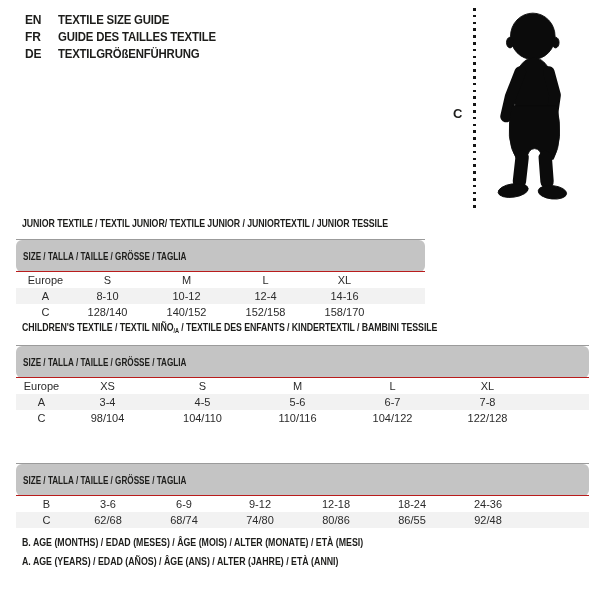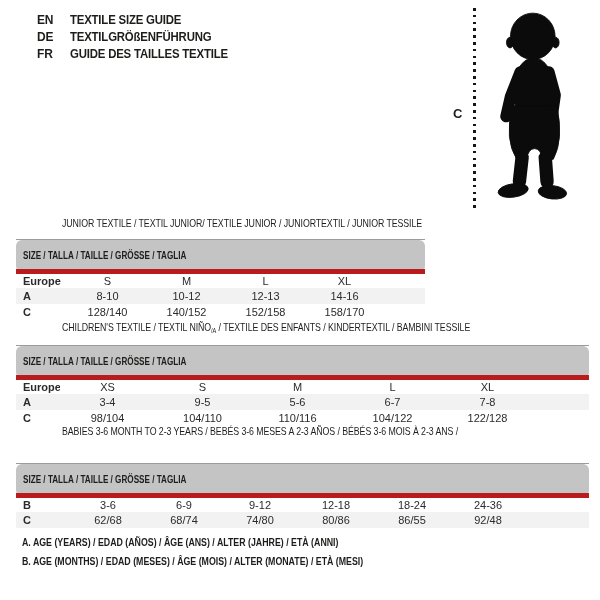--- a/index.html
+++ b/index.html
@@ -4,43 +4,43 @@
 <style>
   * { margin:0; padding:0; box-sizing:border-box; }
   html,body { background:#ffffff; }
   #canvas {
     position:relative; width:600px; height:600px; background:#ffffff; overflow:hidden;
     font-family:"Liberation Sans","DejaVu Sans",sans-serif; color:#1d1d1b;
   }
 
   
   .langs { position:absolute; left:25px; top:11px; }
-  .lang-row { display:flex; height:17px; align-items:center;margin-left:12px; }
+  .lang-row { display:flex; height:17px; align-items:center; }
   .lang-code { width:33px; font-size:12px; font-weight:bold; letter-spacing:-0.2px; }
   .lang-label { font-size:12px; font-weight:bold; letter-spacing:-0.2px; white-space:nowrap;
                 display:inline-block; transform:scaleX(0.95); transform-origin:left center; }
 
   
   .cline { position:absolute; left:473px; top:8px; width:2.5px; height:200px;
            background:repeating-linear-gradient(to bottom,#151515 0 2.5px, transparent 2.5px 6.8px); }
   .cmark { position:absolute; left:453px; top:106px; font-size:13px; font-weight:bold; }
   .baby  { position:absolute; left:486px; top:6px; }
 
   
-  .sec-title { position:absolute; font-size:11px; font-weight:normal; white-space:nowrap; letter-spacing:-0.1px;margin-left:40px; }
+  .sec-title { position:absolute; font-size:11px; font-weight:bold; white-space:nowrap; letter-spacing:-0.1px; }
   .cx80 { display:inline-block; transform:scaleX(0.80); transform-origin:left center; white-space:nowrap; }
   .cx74 { display:inline-block; transform:scaleX(0.74); transform-origin:left center; white-space:nowrap; }
   .sub-a { font-size:7px; vertical-align:-2px; }
 
   
   table.size-table { position:absolute; border-collapse:collapse; table-layout:fixed; }
   table.size-table td { font-size:11px; color:#2b2b2b; height:16px; overflow:hidden; white-space:nowrap; }
-  tr.band-row td { background:#c4c4c4; border-top:1px solid #9b9b9b; border-bottom:5px solid #b91c1c;
+  tr.band-row td { background:#c4c4c4; border-top:1px solid #9b9b9b; border-bottom:1px solid #b91c1c;
                    font-weight:bold; color:#1d1d1b; padding-left:7px; height:32px;border-radius:6px; }
-  td.rowlabel { text-align:left; padding-left:7px;font-weight:bold; }
+  td.rowlabel { text-align:center; padding-left:7px; }
   td.val { text-align:center; }
   tr.alt td { background:#f2f2f2; }
   .t1 { left:16px; top:239px; width:409px; }
   .t2 { left:16px; top:345px; width:573px; }
   .t3 { left:16px; top:463px; width:573px; }
   .ti1 { left:22px; top:217px; }
   .ti2 { left:22px; top:321px; }
   .ti3 { left:22px; top:424px; line-height:15.5px; }
 
   
@@ -51,26 +51,26 @@
 <body>
 
 <div id="canvas">
 
   <div class="langs">
     <div class="lang-row">
       <span class="lang-code">EN</span>
       <span class="lang-label">TEXTILE SIZE GUIDE</span>
     </div>
     <div class="lang-row">
+      <span class="lang-code">FR</span>
+      <span class="lang-label">GUIDE DES TAILLES TEXTILE</span>
+    </div>
+    <div class="lang-row">
       <span class="lang-code">DE</span>
       <span class="lang-label">TEXTILGRÖßENFÜHRUNG</span>
-    </div>
-    <div class="lang-row">
-      <span class="lang-code">FR</span>
-      <span class="lang-label">GUIDE DES TAILLES TEXTILE</span>
     </div>
   </div>
 
   <div class="cline"></div>
   <div class="cmark">C</div>
   <svg class="baby" width="90" height="205" viewBox="0 0 100 230" aria-hidden="true">
     <g fill="#0b0b0b" stroke="#0b0b0b">
       <ellipse cx="52" cy="34" rx="25" ry="26"></ellipse>
       <ellipse cx="26.5" cy="41" rx="4" ry="6"></ellipse>
       <ellipse cx="77.5" cy="41" rx="4" ry="6"></ellipse>
@@ -106,21 +106,21 @@
       <td class="val">S</td>
       <td class="val">M</td>
       <td class="val">L</td>
       <td class="val">XL</td>
       <td></td>
     </tr>
     <tr class="alt">
       <td class="rowlabel">A</td>
       <td class="val">8-10</td>
       <td class="val">10-12</td>
-      <td class="val">12-13</td>
+      <td class="val">12-4</td>
       <td class="val">14-16</td>
       <td></td>
     </tr>
     <tr>
       <td class="rowlabel">C</td>
       <td class="val">128/140</td>
       <td class="val">140/152</td>
       <td class="val">152/158</td>
       <td class="val">158/170</td>
       <td></td>
@@ -150,40 +150,39 @@
       <td class="val">XS</td>
       <td class="val">S</td>
       <td class="val">M</td>
       <td class="val">L</td>
       <td class="val">XL</td>
       <td></td>
     </tr>
     <tr class="alt">
       <td class="rowlabel">A</td>
       <td class="val">3-4</td>
-      <td class="val">9-5</td>
+      <td class="val">4-5</td>
       <td class="val">5-6</td>
       <td class="val">6-7</td>
       <td class="val">7-8</td>
       <td></td>
     </tr>
     <tr>
       <td class="rowlabel">C</td>
       <td class="val">98/104</td>
       <td class="val">104/110</td>
       <td class="val">110/116</td>
       <td class="val">104/122</td>
       <td class="val">122/128</td>
       <td></td>
     </tr>
   </tbody>
     </table>
 
   <div class="sec-title ti3">
-    <div><span class="cx80">BABIES 3-6 MONTH TO 2-3 YEARS / BEBÉS 3-6 MESES A 2-3 AÑOS / BÉBÉS 3-6 MOIS À 2-3 ANS /</span></div>
   </div>
   <table class="size-table t3">
     <colgroup>
         <col style="width:54px">
         <col style="width:76px">
         <col style="width:76px">
         <col style="width:76px">
         <col style="width:76px">
         <col style="width:76px">
         <col style="width:76px">
@@ -210,17 +209,17 @@
       <td class="val">74/80</td>
       <td class="val">80/86</td>
       <td class="val">86/55</td>
       <td class="val">92/48</td>
       <td></td>
     </tr>
   </tbody>
     </table>
 
   <div class="notes">
+    <div class="note-line"><span class="cx80">B. AGE (MONTHS) / EDAD (MESES) / ÂGE (MOIS) / ALTER (MONATE) / ETÀ (MESI)</span></div>
     <div class="note-line"><span class="cx80">A. AGE (YEARS) / EDAD (AÑOS) / ÂGE (ANS) / ALTER (JAHRE) / ETÀ (ANNI)</span></div>
-    <div class="note-line"><span class="cx80">B. AGE (MONTHS) / EDAD (MESES) / ÂGE (MOIS) / ALTER (MONATE) / ETÀ (MESI)</span></div>
   </div>
 
 </div>
 
 </body></html>

